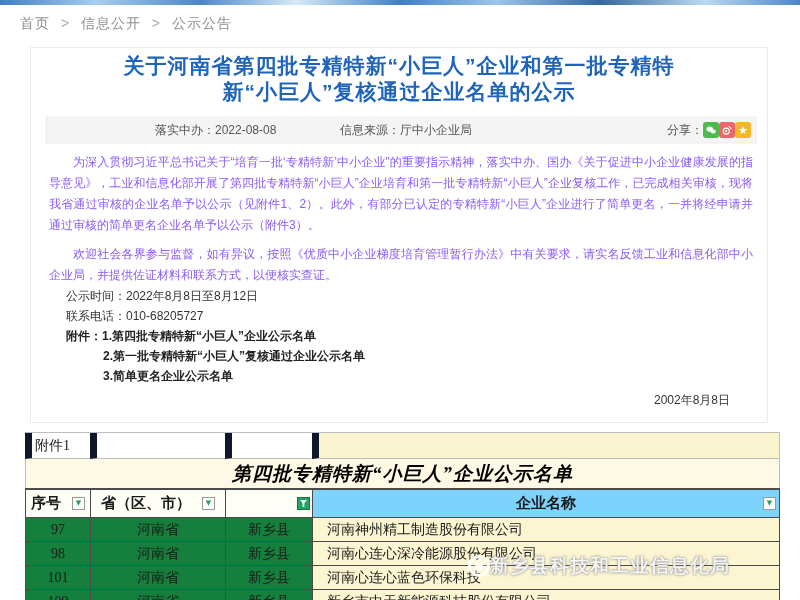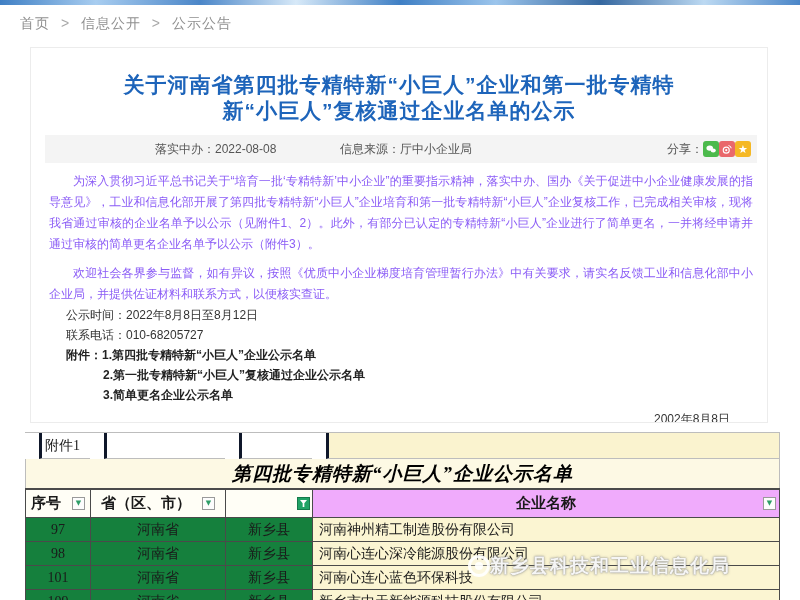--- a/index.html
+++ b/index.html
@@ -17,21 +17,21 @@
     position:absolute;left:20px;top:15px;font-size:14px;color:#8f8f8f;letter-spacing:1px;
   }
   .breadcrumb .crumb{cursor:pointer;}
   .breadcrumb .sep{margin:0 6px;color:#a8a8a8;}
   
   .card{
     position:absolute;left:30px;top:47px;width:738px;height:376px;
     background:#fff;border:1px solid #ececec;overflow:hidden;box-sizing:border-box;
   }
   .art-title{
-    margin:24px auto 0;width:600px;text-align:center;
+    margin:5px auto 0;width:600px;text-align:center;
     font-size:21px;line-height:26px;font-weight:bold;color:#1d64ba;letter-spacing:1px;
   }
   .meta{
     position:relative;margin:11px 10px 0 14px;height:28px;background:#f4f4f4;
     font-size:12px;color:#555;line-height:28px;
   }
   .meta .m-date{position:absolute;left:110px;}
   .meta .m-src{position:absolute;left:295px;}
   .meta .m-share{position:absolute;right:6px;top:0;height:28px;display:flex;align-items:center;}
   .sicon{
@@ -50,53 +50,53 @@
   .iline.sub{padding-left:54px;}
   .sign-date{margin:4px 37px 0 0;text-align:right;font-size:12px;color:#333;line-height:20px;}
   
   .sheet{
     position:absolute;left:25px;top:432px;width:755px;
     font-family:"Liberation Serif","DejaVu Serif",serif;color:#1a1a1a;
   }
   .grid4{display:grid;grid-template-columns:65px 135px 87px 1fr;}
   .attach-row{height:26px;border-top:1px solid #bdbdbd;}
   .attach-row>div{
-    border-left:3px solid #0f172a;border-bottom:1px solid #bdbdbd;
-    display:flex;align-items:center;box-sizing:border-box;background:#fff;margin-left:14px;
+    border-left:7px solid #0f172a;border-bottom:1px solid #bdbdbd;
+    display:flex;align-items:center;box-sizing:border-box;background:#fff;
   }
   .attach-row>div:last-child{border-right:1px solid #bdbdbd;background:#faf3cf;}
   .attach-label{padding-left:3px;font-size:14px;white-space:nowrap;}
   .sheet-title{
     height:29px;line-height:29px;text-align:center;background:#fdf9e4;
     border-left:1px solid #bdbdbd;border-right:1px solid #bdbdbd;box-sizing:border-box;
     font-size:19px;font-weight:bold;color:#000;letter-spacing:1px;font-style:italic;
   }
   .hrow{height:27px;border-top:2px solid #4a4a4a;border-bottom:1px solid #4a4a4a;}
   .hrow>div{
     position:relative;display:flex;align-items:center;justify-content:center;gap:11px;
     border-left:1px solid #4a4a4a;box-sizing:border-box;background:#fffef6;
     font-size:15px;font-weight:bold;color:#1a1a1a;
   }
-  .hrow>div:last-child{border-right:1px solid #4a4a4a;background:#f0abfc;}
+  .hrow>div:last-child{border-right:1px solid #4a4a4a;background:#7dd3fc;}
   .fbtn{
     width:13px;height:13px;box-sizing:border-box;border:1px solid #9a9a9a;background:#fdfdfd;
     display:flex;align-items:center;justify-content:center;flex:0 0 auto;
   }
   .fbtn .arr{font-size:7px;line-height:7px;color:#2e9e68;font-family:"DejaVu Sans",sans-serif;}
   .fbtn.active{background:#21a366;border-color:#157a4b;position:absolute;right:2px;}
   .funnel{width:7px;height:7px;background:#fff;clip-path:polygon(0 0,100% 0,62% 45%,62% 100%,38% 100%,38% 45%);}
   .fbtn.abs-r{position:absolute;right:3px;}
   .drow{height:23px;border-bottom:1px solid #4a4a4a;}
   .drow>div{
     display:flex;align-items:center;justify-content:center;
     border-left:1px solid #4a4a4a;box-sizing:border-box;background:#15803d;
     font-size:14px;color:#1a1a1a;white-space:nowrap;overflow:hidden;
   }
   .drow>div:last-child{
-    border-right:1px solid #4a4a4a;background:#fbf5d2;justify-content:flex-start;padding-left:6px;
+    border-right:1px solid #4a4a4a;background:#fbf5d2;justify-content:flex-start;padding-left:14px;
   }
   .watermark{
     position:absolute;left:443px;top:118px;height:32px;display:flex;align-items:center;gap:0;
     z-index:5;pointer-events:none;
   }
   .wm-logo{
     width:22px;height:22px;border-radius:50%;border:3px solid rgba(255,255,255,0.9);
     box-sizing:border-box;background:rgba(255,255,255,0.25);flex:0 0 auto;
     display:flex;align-items:center;justify-content:center;
   }

